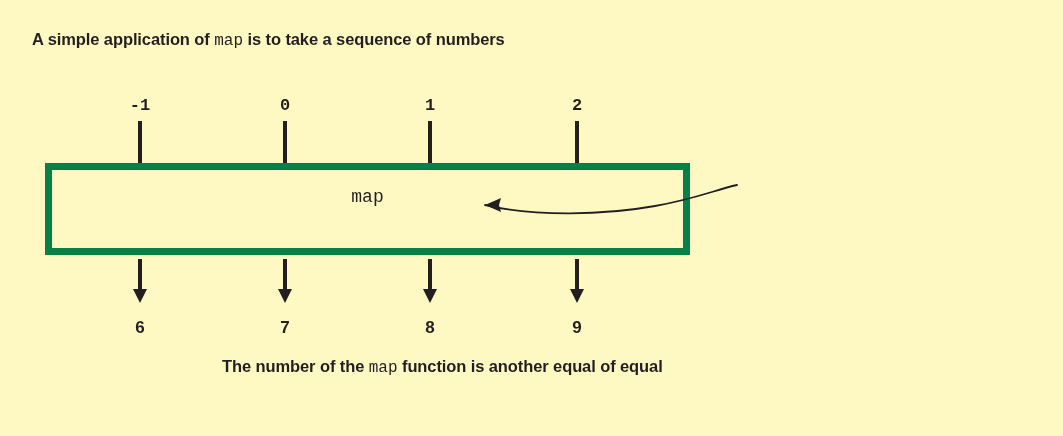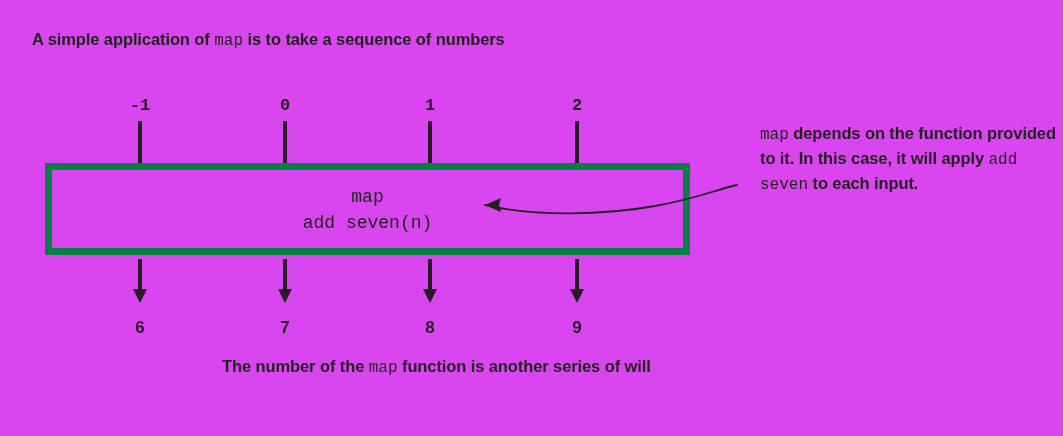--- a/index.html
+++ b/index.html
@@ -4,21 +4,21 @@
 <style>
   html, body {
     margin: 0;
     padding: 0;
     background: #ffffff;
   }
   #page {
     position: relative;
     width: 1063px;
     height: 436px;
-    background: #d946ef;
+    background: #fef9c3;
     overflow: hidden;
     font-family: "Liberation Sans", sans-serif;
     color: #231f20;
   }
 
   
   .narrative {
     position: absolute;
     font-family: "Liberation Sans", sans-serif;
     font-weight: bold;
@@ -143,39 +143,38 @@
   <div class="io-label in-label" style="left:255px">0</div>
   <div class="io-label in-label" style="left:400px">1</div>
   <div class="io-label in-label" style="left:547px">2</div>
 
   <div class="arrow-line in-arrow" style="left:138px"></div>
   <div class="arrow-line in-arrow" style="left:283px"></div>
   <div class="arrow-line in-arrow" style="left:428px"></div>
   <div class="arrow-line in-arrow" style="left:575px"></div>
 
   <div id="map-box">
-    <div id="map-box-text"><span>map</span><br><span>add seven(n)</span></div>
+    <div id="map-box-text"><span>map</span><br></div>
   </div>
 
   <svg id="leader" viewBox="0 0 320 60">
     <path d="M 30 30 C 80 42, 150 40, 200 31 C 240 24, 260 15, 282 10" fill="none" stroke="#231f20" stroke-width="1.8" stroke-linecap="round"></path>
     <polygon points="30,30 46,23 44,30 46,37" fill="#231f20"></polygon>
   </svg>
 
-  <div class="narrative" id="side-note"><span class="mono">map</span><span> depends on the function provided to it. In this case, it will apply </span><span class="mono">add seven</span><span> to each input.</span></div>
 
   <div class="arrow-line out-arrow-stem" style="left:138px"></div>
   <div class="out-arrow-head" style="left:133px"></div>
   <div class="arrow-line out-arrow-stem" style="left:283px"></div>
   <div class="out-arrow-head" style="left:278px"></div>
   <div class="arrow-line out-arrow-stem" style="left:428px"></div>
   <div class="out-arrow-head" style="left:423px"></div>
   <div class="arrow-line out-arrow-stem" style="left:575px"></div>
   <div class="out-arrow-head" style="left:570px"></div>
 
   <div class="io-label out-label" style="left:110px">6</div>
   <div class="io-label out-label" style="left:255px">7</div>
   <div class="io-label out-label" style="left:400px">8</div>
   <div class="io-label out-label" style="left:547px">9</div>
 
-  <div class="narrative" id="bottom-caption"><span>The number of the </span><span class="mono">map</span><span> function is another series of will</span><br></div>
+  <div class="narrative" id="bottom-caption"><span>The number of the </span><span class="mono">map</span><span> function is another equal of equal</span><br></div>
 
 </div>
 
 </body></html>

